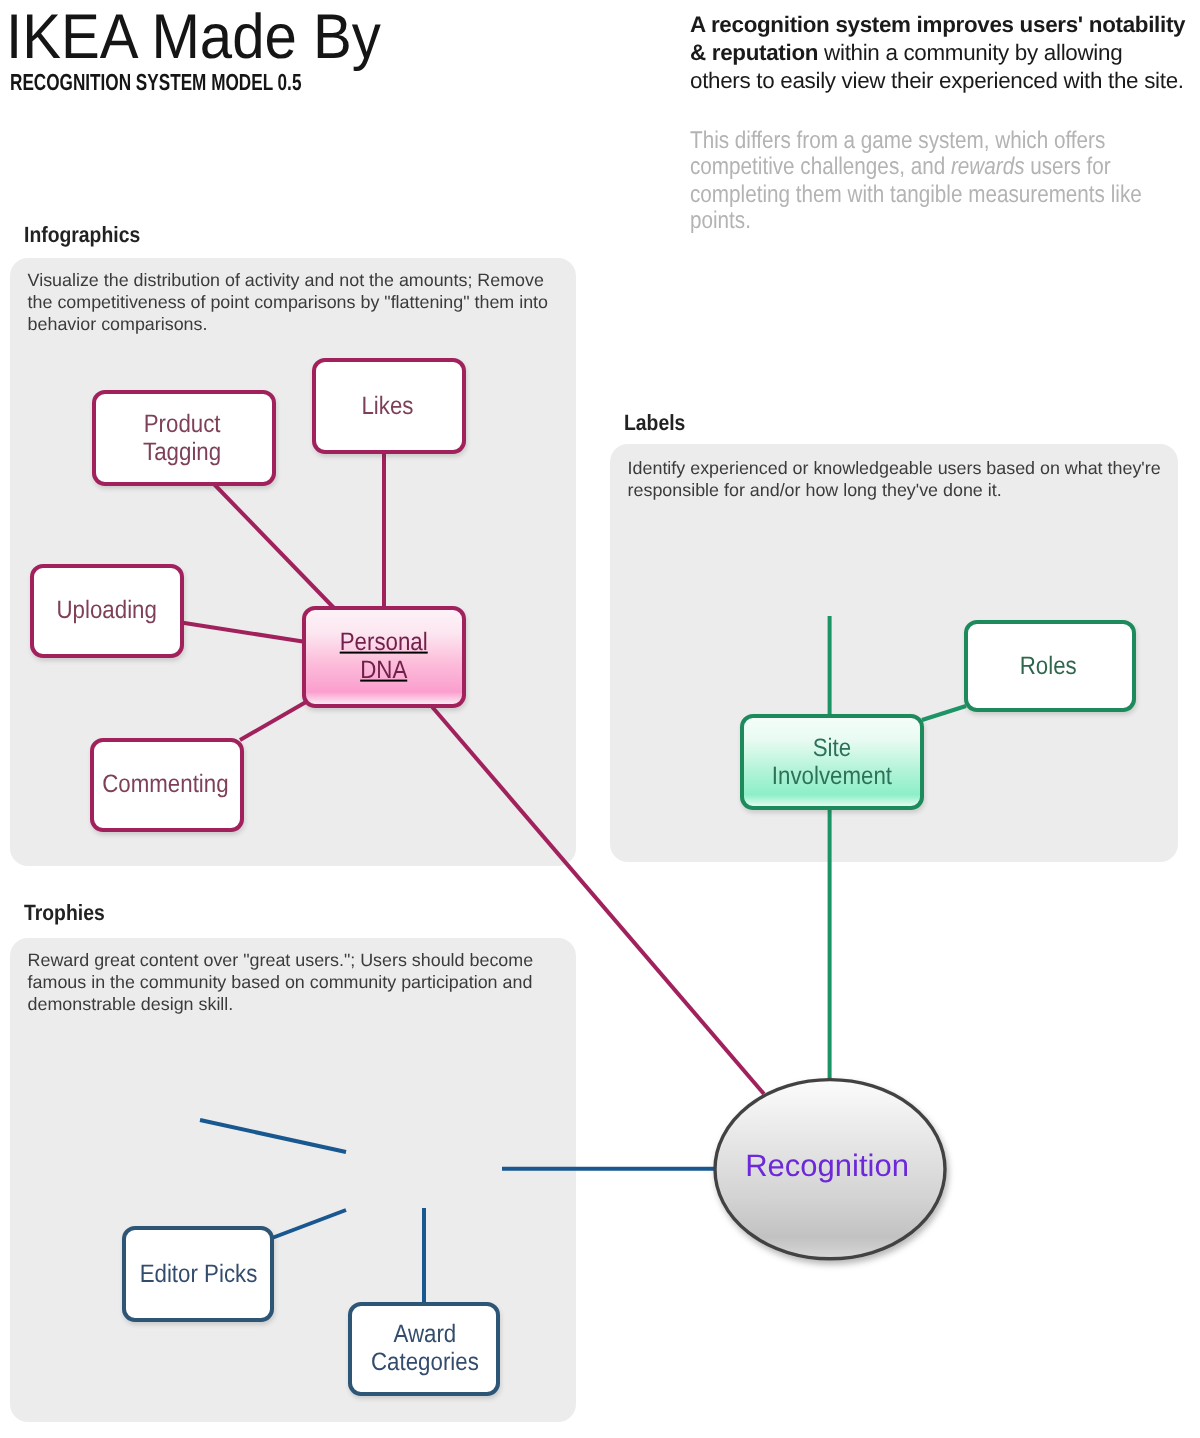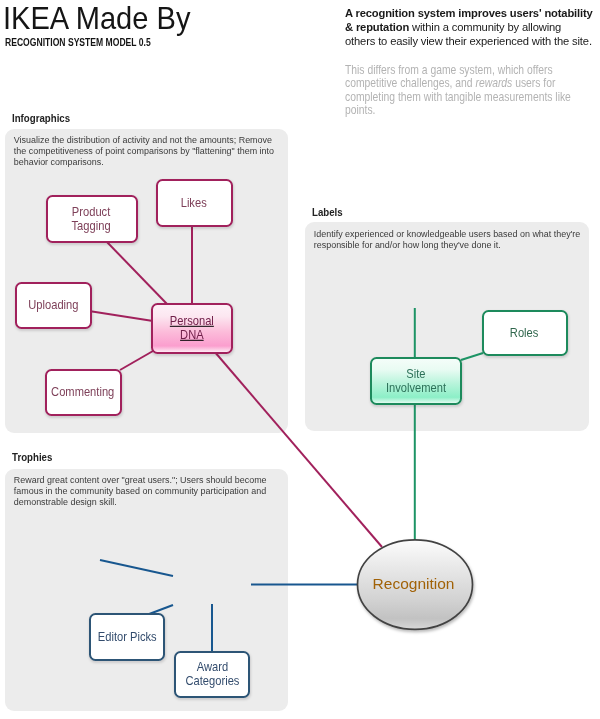--- a/index.html
+++ b/index.html
@@ -43,21 +43,21 @@
   .node.blue{border-color:#2d5576;}
   .node.blue .lbl{color:#334c6d;}
   .node.fill-pink{background:linear-gradient(to bottom,#fdf1f7 0%,#fce7f1 24%,#fcbcda 57%,#fb9ece 87%,#fdeaf3 100%);}
   .node.fill-pink .lbl{color:#70204a;}
   .node.fill-green{background:linear-gradient(to bottom,#f4fdf9 0%,#e9fbf3 24%,#b6f4da 57%,#8cefc7 87%,#e2fbf0 100%);}
   .node.fill-green .lbl{color:#2d7159;}
   .node.fill-blue{background:linear-gradient(to bottom,#f8fcff 0%,#ecf5fd 24%,#c3e0f7 57%,#9fcdf1 87%,#e8f4fc 100%);}
   .node.fill-blue .lbl{color:#2b5580;}
 
   #recognition-label-wrap{position:absolute;left:372.6px;top:574.6px;font-size:15.5px;
-                          line-height:18px;color:#a16207;white-space:nowrap;}
+                          line-height:18px;color:#6d28d9;white-space:nowrap;}
 </style>
 </head>
 <body>
 
 <div id="root">
 
   <div class="abs" id="hdr-title">IKEA Made By</div>
   <div class="abs" id="hdr-sub">RECOGNITION SYSTEM MODEL 0.5</div>
   <div class="abs" id="hdr-lead"><b>A recognition system improves users' notability &amp; reputation</b><span> within a community by allowing others to easily view their experienced with the site.</span></div>
   <div class="abs" id="hdr-note"><span>This differs from a game system, which offers competitive challenges, and </span><i>rewards</i><span> users for completing them with tangible measurements like points.</span></div>
@@ -155,21 +155,21 @@
   <div class="node green" style="left:481.5px;top:309.5px;width:86px;height:46px;">
     <div class="lbl"><span>Roles</span></div>
   </div>
 
   <div class="node green fill-green" style="left:369.5px;top:356.5px;width:92px;height:48px;">
     <div class="lbl"><span>Site</span><br><span>Involvement</span></div>
   </div>
 
 
 
-  <div class="node blue" style="left:60.8px;top:612.8px;width:76.2px;height:47.9px;margin-left:28px;">
+  <div class="node blue" style="left:60.8px;top:612.8px;width:76.2px;height:47.9px;">
     <div class="lbl"><span>Editor Picks</span></div>
   </div>
 
   <div class="node blue" style="left:174px;top:650.8px;width:76px;height:47.2px;">
     <div class="lbl"><span>Award</span><br><span>Categories</span></div>
   </div>
 
 </div>
 
 </body></html>

